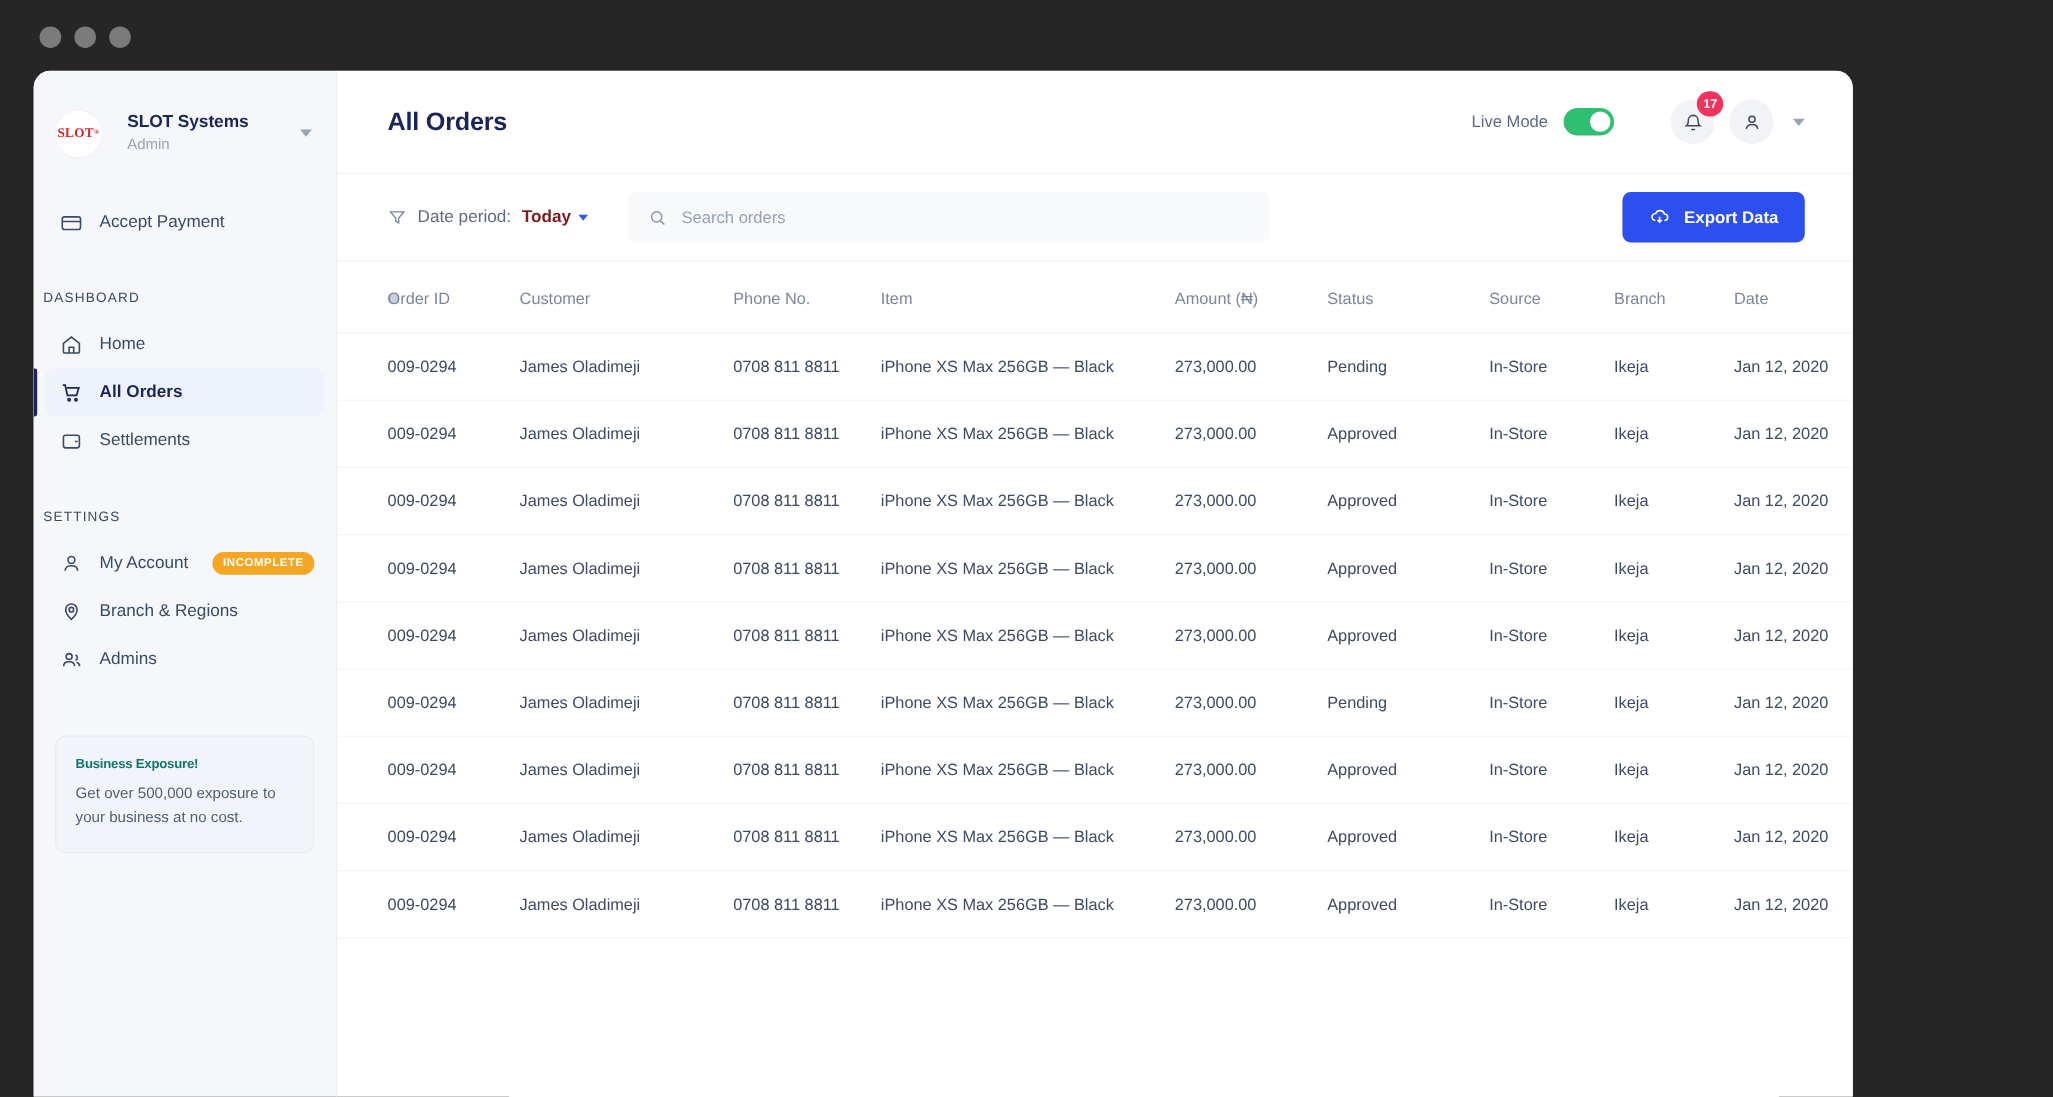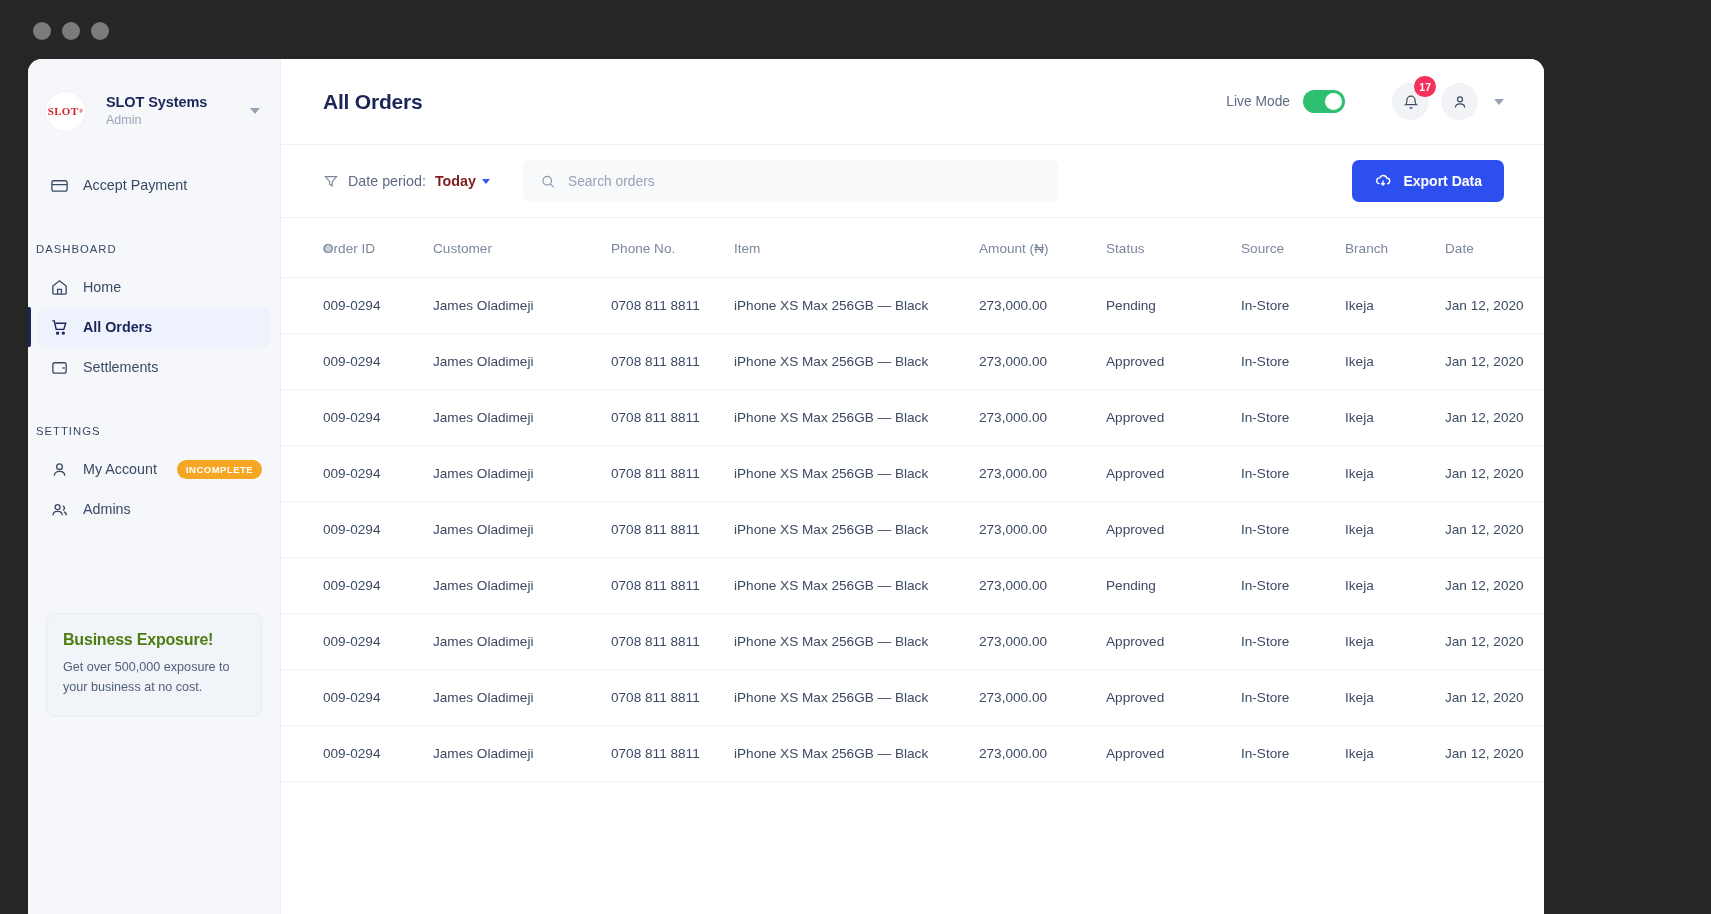--- a/index.html
+++ b/index.html
@@ -107,21 +107,21 @@
   .promo-card {
     position: absolute;
     left: 18px; right: 18px;
     top: 554px;
     background: #f1f4f9;
     border: 1px solid #e7ebf2;
     border-radius: 9px;
     padding: 17px 16px 19px 16px;
   }
   .promo-title {
-    color: #4d7c0f; font-weight: 700; font-size: 16px;
+    color: #0f766e; font-weight: 700; font-size: 11px;
     margin-bottom: 9px; letter-spacing: -.2px;
   }
   .promo-body { font-size: 12.6px; color: #51607a; line-height: 1.55; }
 
   
   .main { flex: 1; height: 100%; background: #fff; display: flex; flex-direction: column; min-width: 0; }
 
   .topbar {
     height: 86px; min-height: 86px;
     border-bottom: 1px solid #eef1f5;
@@ -312,20 +312,29 @@
         <span class="ico">
           <svg width="19" height="19" viewBox="0 0 20 20" fill="none" stroke="#3c4a63" stroke-width="1.4">
             <circle cx="10" cy="7" r="3"></circle>
               <path d="M4.5 16.5c0-3 2.5-4.5 5.5-4.5s5.5 1.5 5.5 4.5"></path>
           </svg>
         </span>
         <span>My Account</span>
         <span class="badge-incomplete">INCOMPLETE</span>
       </div>
 
+      <div class="nav-row">
+        <span class="ico">
+          <svg width="19" height="19" viewBox="0 0 20 20" fill="none" stroke="#3c4a63" stroke-width="1.4">
+            <path d="M10 17s5-4.6 5-8.5A5 5 0 0 0 5 8.5C5 12.4 10 17 10 17z"></path>
+              <circle cx="10" cy="8.5" r="2"></circle>
+          </svg>
+        </span>
+        <span>Branch &amp; Regions</span>
+      </div>
 
       <div class="nav-row">
         <span class="ico">
           <svg width="19" height="19" viewBox="0 0 20 20" fill="none" stroke="#3c4a63" stroke-width="1.4">
             <circle cx="8" cy="7.5" r="2.6"></circle>
               <path d="M3.2 16c0-2.6 2.2-4 4.8-4s4.8 1.4 4.8 4"></path>
               <path d="M13.5 6.2a2.4 2.4 0 0 1 0 4.6M14.6 12.6c1.5.5 2.6 1.6 2.6 3.4"></path>
           </svg>
         </span>
         <span>Admins</span>

